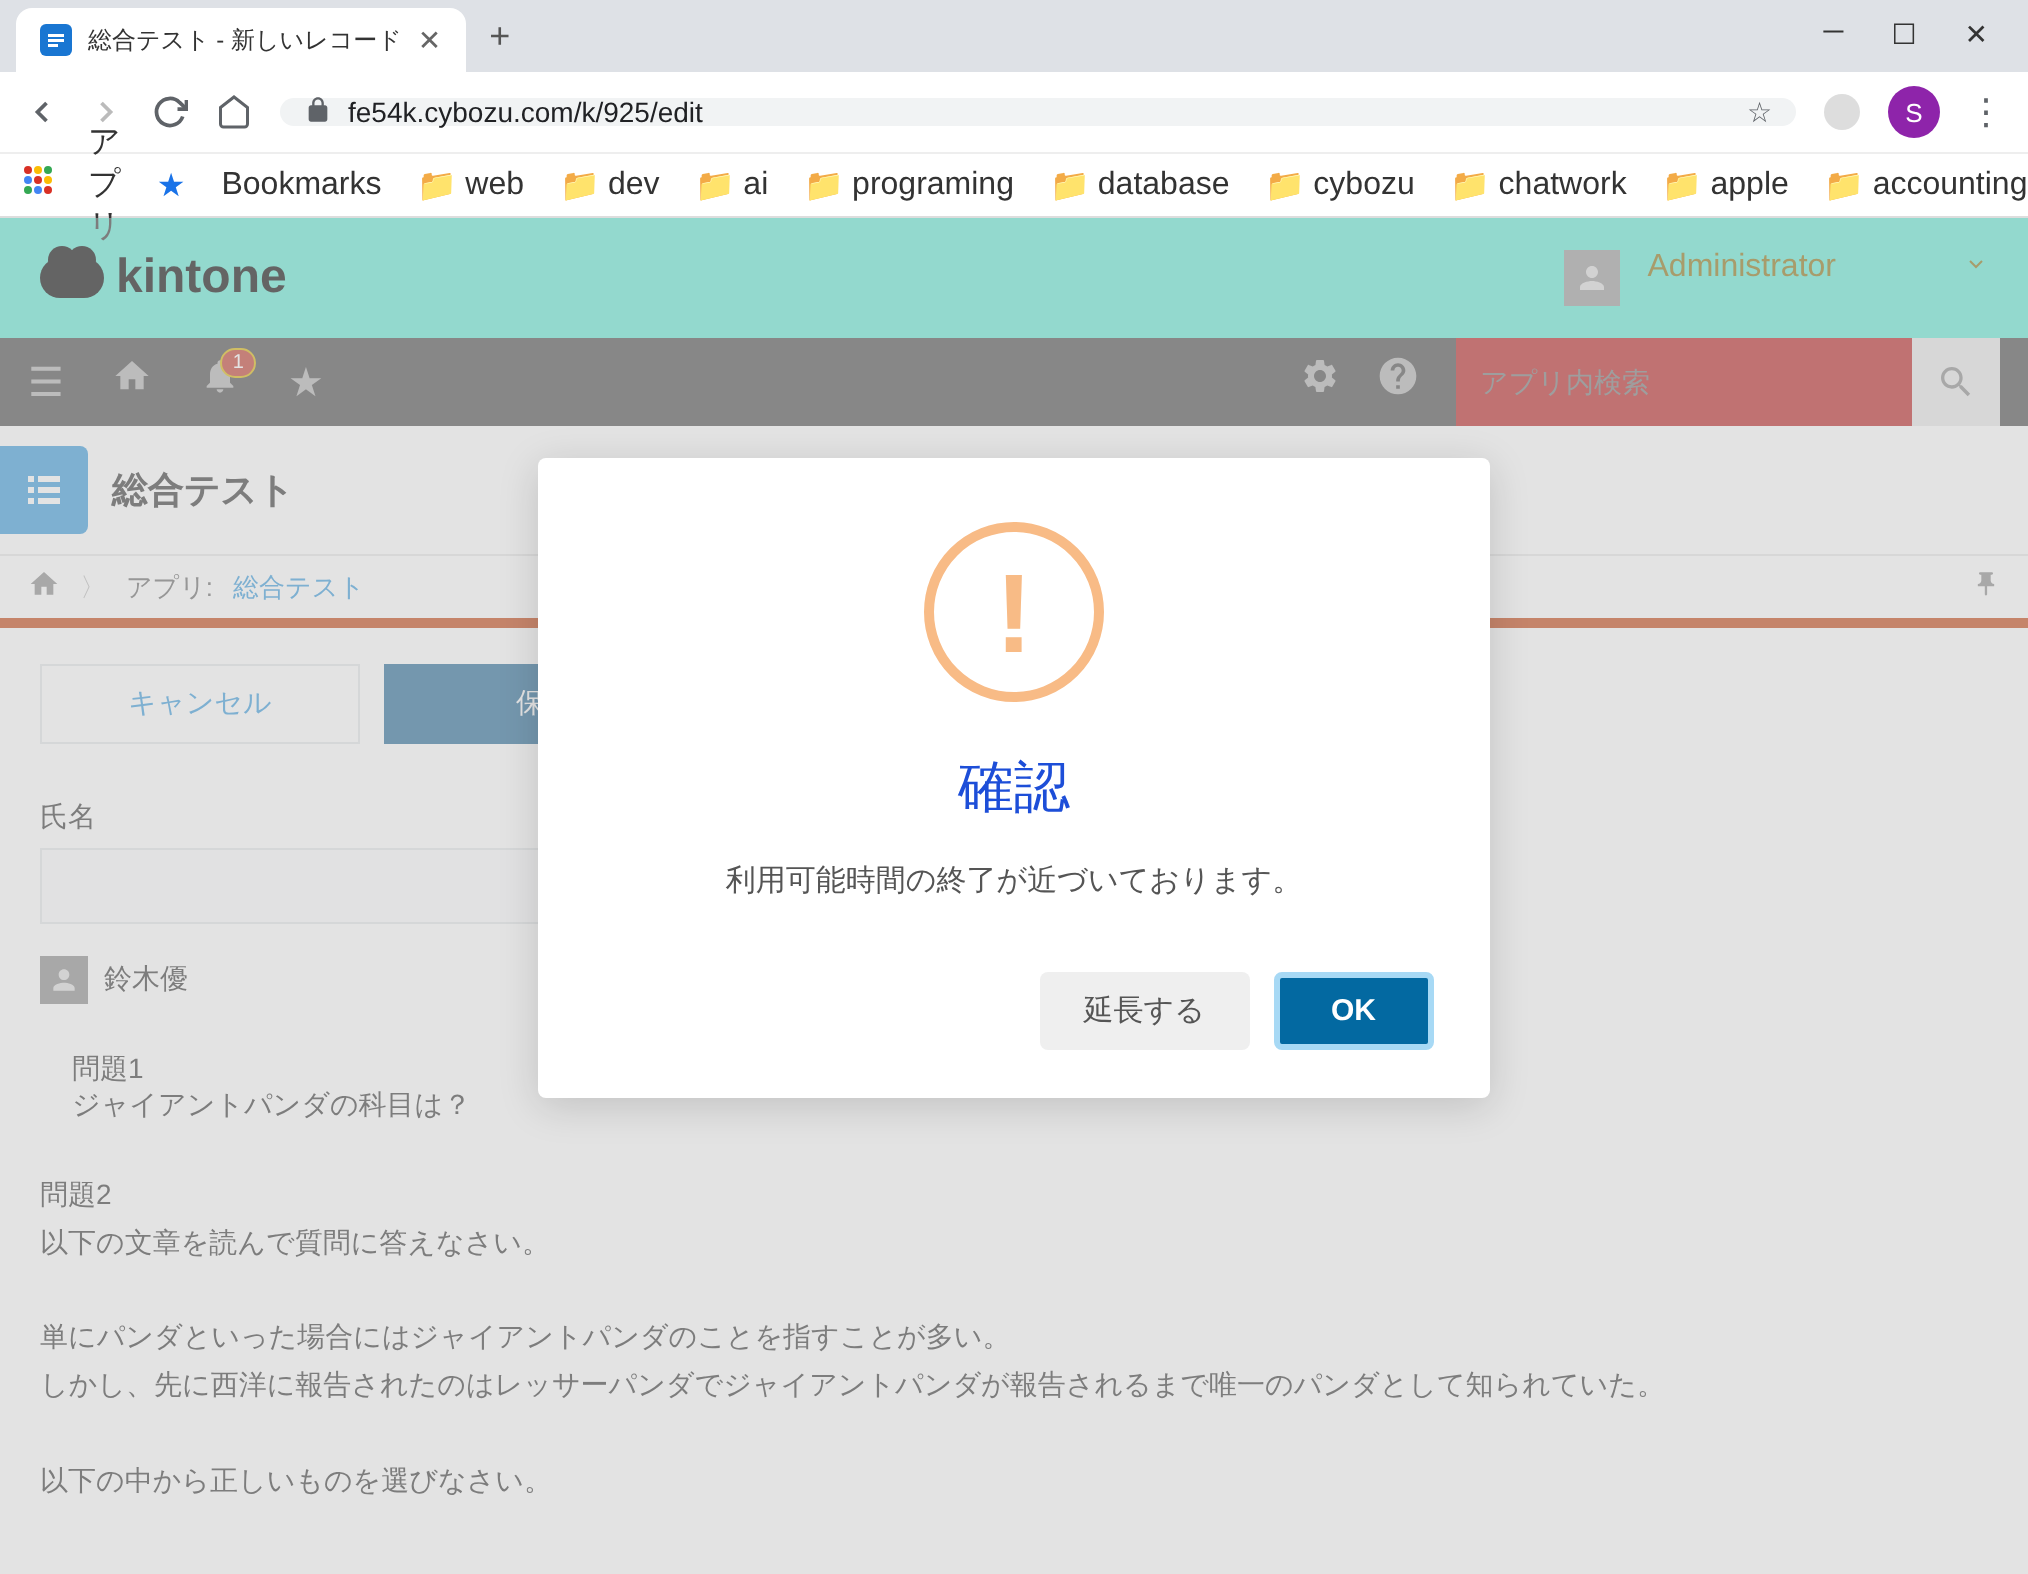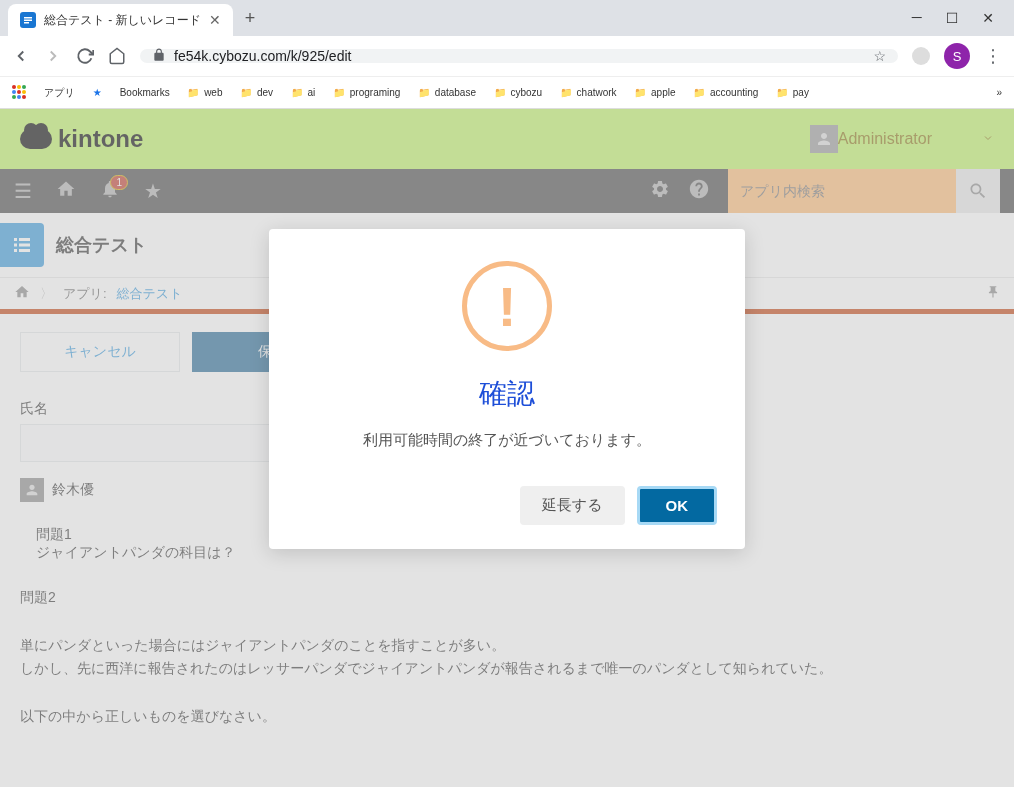--- a/index.html
+++ b/index.html
@@ -19,43 +19,43 @@
     .nav-bar { display: flex; align-items: center; height: 40px; padding: 0 12px; gap: 14px; }
     .nav-icon { color: #5f6368; cursor: pointer; display: flex; align-items: center; }
     .nav-icon.disabled { color: #bbb; }
     .url-bar { flex: 1; display: flex; align-items: center; background: #f1f3f4; border-radius: 16px; height: 14px; padding: 0 12px; gap: 8px; color: #5f6368; font-size: 14px; }
     .url-text { color: #202124; }
     .star-icon { margin-left: auto; color: #5f6368; }
     .ext-icon { width: 18px; height: 18px; border-radius: 50%; background: #ddd; }
     .avatar-s { width: 26px; height: 26px; border-radius: 50%; background: #8e24aa; color: #fff; display: flex; align-items: center; justify-content: center; font-size: 13px; }
     .menu-dots { color: #5f6368; font-size: 18px; cursor: pointer; }
 
-    .bookmarks-bar { display: flex; align-items: center; height: 32px; padding: 0 12px; gap: 18px; font-size: 10px; color: #333; border-top: 1px solid #eee; text-align: center; }
+    .bookmarks-bar { display: flex; align-items: center; height: 32px; padding: 0 12px; gap: 18px; font-size: 16px; color: #333; border-top: 1px solid #eee; text-align: center; }
     .apps-grid { color: #d93025; }
     .bm-star { color: #1a73e8; }
     .bm-folder { display: flex; align-items: center; gap: 4px; cursor: pointer; }
     .folder-icon { color: #f6b600; }
     .bm-more { margin-left: auto; color: #333; }
 
     
-    .k-header { background: #bef264; height: 60px; display: flex; align-items: center; padding: 0 20px; }
+    .k-header { background: #5eead4; height: 60px; display: flex; align-items: center; padding: 0 20px; }
     .k-logo { display: flex; align-items: center; gap: 6px; font-weight: bold; font-size: 24px; color: #000; }
     .k-cloud { width: 32px; height: 20px; background: #000; border-radius: 10px; position: relative; }
     .k-cloud::before { content: ''; position: absolute; width: 14px; height: 14px; background: #000; border-radius: 50%; top: -6px; left: 4px; }
     .k-cloud::after { content: ''; position: absolute; width: 14px; height: 14px; background: #000; border-radius: 50%; top: -6px; right: 4px; }
-    .k-user { margin-left: auto; display: flex; align-items: center; color: #88700f; font-size: 16px; }
+    .k-user { margin-left: auto; display: flex; gap: 14px; color: #88700f; font-size: 16px; }
     .k-user-icon { width: 28px; height: 28px; background: #999; display: flex; align-items: center; justify-content: center; }
     .k-user-icon svg { width: 18px; height: 18px; fill: #ddd; }
     .k-user-chevron { margin-left: 50px; }
 
     .k-toolbar { background: #474747; height: 44px; display: flex; align-items: center; padding: 0 14px; gap: 24px; }
     .k-tb-icon { color: #b0b0b0; font-size: 20px; cursor: pointer; position: relative; }
     .notif-badge { position: absolute; top: -4px; right: -8px; background: #c0392b; color: #fff; font-size: 10px; border-radius: 8px; padding: 1px 5px; border: 1px solid #d8b400; }
     .k-tb-right { margin-left: auto; display: flex; align-items: center; gap: 18px; }
-    .k-search { display: flex; align-items: center; background: #fdba74; width: 272px; height: 44px; }
+    .k-search { display: flex; align-items: center; background: #b91c1c; width: 272px; height: 44px; }
     .k-search input { flex: 1; border: none; outline: none; padding: 0 12px; font-size: 14px; background: transparent; }
     .k-search-btn { width: 44px; height: 44px; background: #e6e6e6; display: flex; align-items: center; justify-content: center; color: #888; cursor: pointer; }
 
     
     .app-title-row { display: flex; align-items: center; padding: 10px 8px; gap: 12px; }
     .app-icon { width: 44px; height: 44px; background: #3498db; border-radius: 0 4px 4px 0; display: flex; align-items: center; justify-content: center; margin-left: -8px; }
     .app-title { font-size: 18px; font-weight: bold; color: #333; }
 
     .breadcrumb { display: flex; align-items: center; padding: 6px 14px; gap: 10px; font-size: 13px; color: #666; border-top: 1px solid #e6e6e6; border-bottom: 5px solid #c2410c; }
     .bc-link { color: #3498db; cursor: pointer; }
@@ -299,20 +299,21 @@
       <div>ジャイアントパンダの科目は？</div>
     </div>
     <div>
       <div>問</div>
     </div>
   </div>
 
   <br>
   <div class="q-block">
     <div>問題2</div>
+    <div>以下の文章を読んで質問に答えなさい。</div>
     <br>
     <div>単にパンダといった場合にはジャイアントパンダのことを指すことが多い。</div>
     <div>しかし、先に西洋に報告されたのはレッサーパンダでジャイアントパンダが報告されるまで唯一のパンダとして知られていた。</div>
     <br>
     <div>以下の中から正しいものを選びなさい。</div>
   </div>
 </div>
 
 <div class="modal-overlay">
   <div class="modal">

